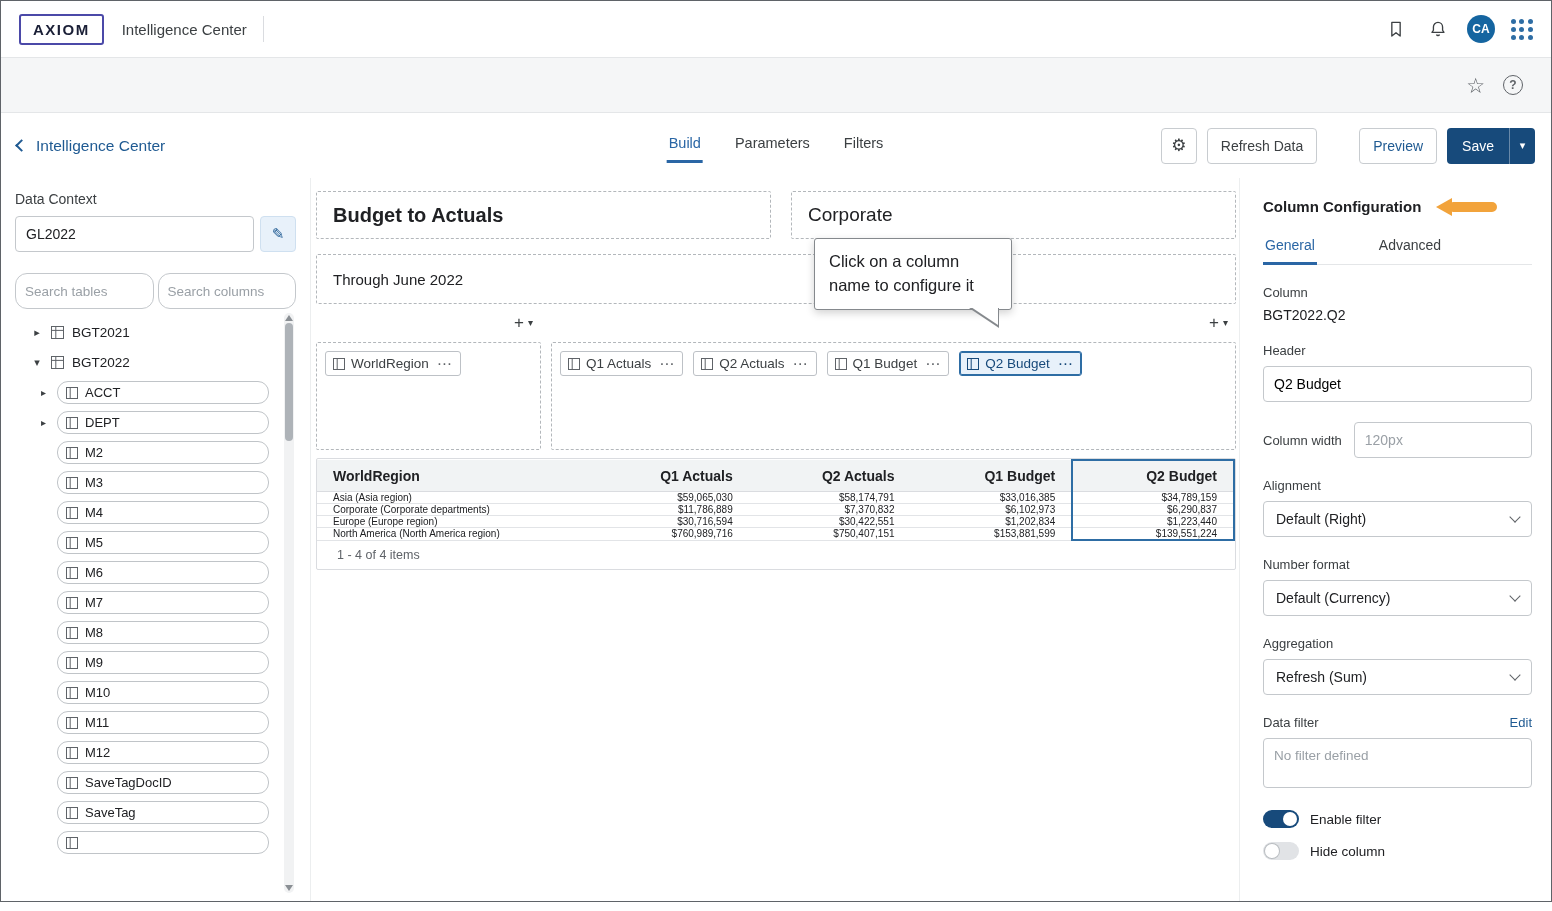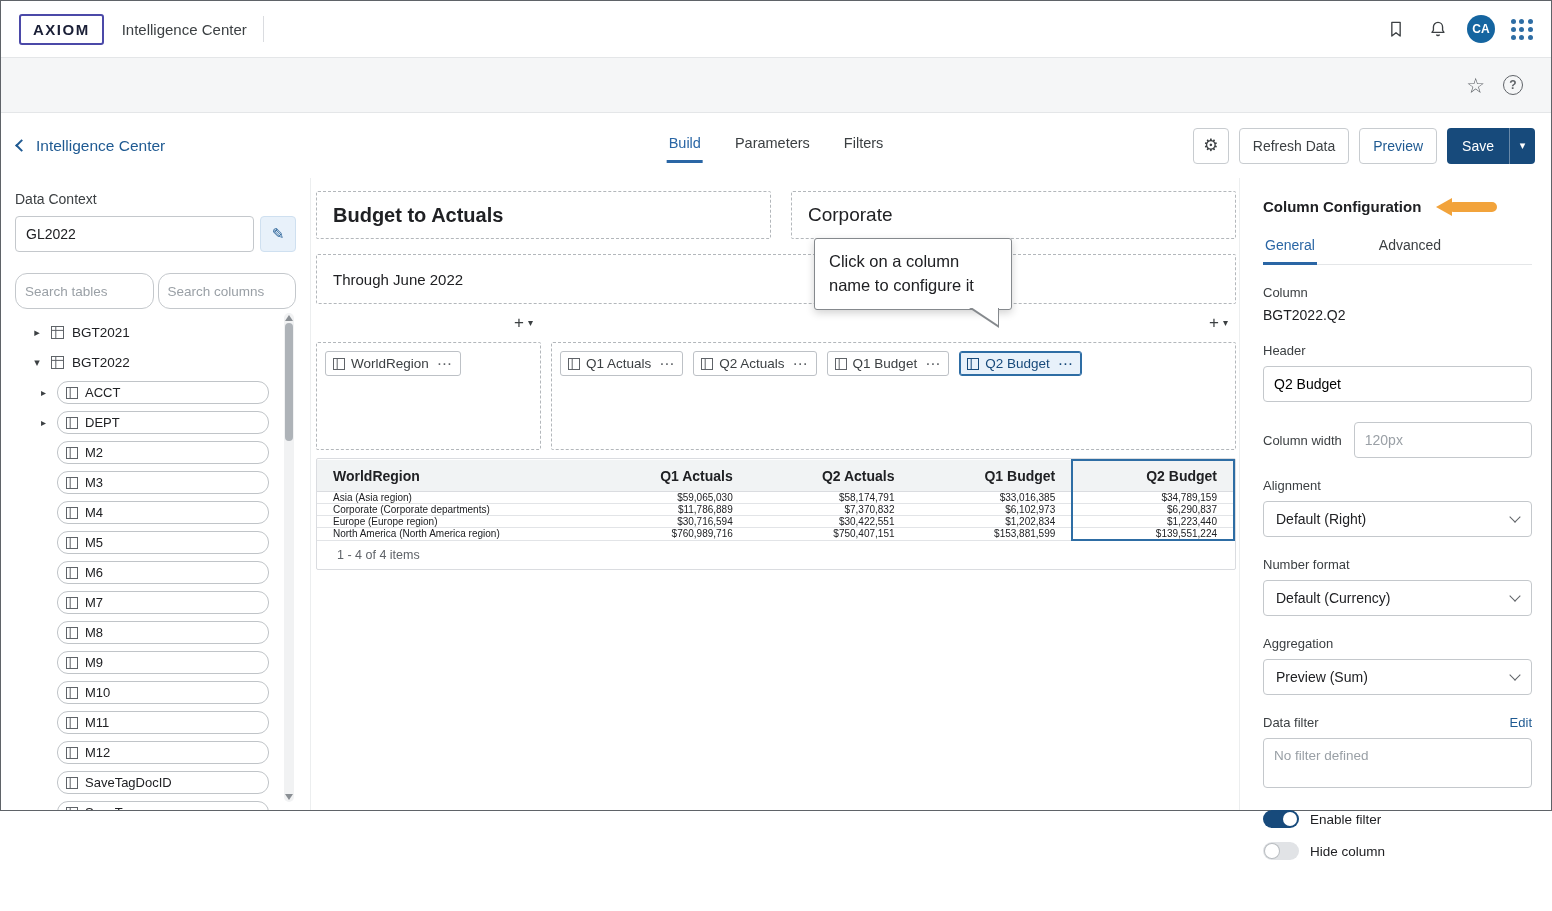--- a/index.html
+++ b/index.html
@@ -1,20 +1,20 @@
 <!DOCTYPE html>
 <html><head>
 <meta charset="utf-8">
 <style>
   * { box-sizing: border-box; margin: 0; padding: 0; }
   html,body { width:1552px; height:911px; overflow:hidden; }
   body { font-family:"Liberation Sans","DejaVu Sans",sans-serif; background:#fff; color:#202124; }
   button { font-family:inherit; background:none; border:none; cursor:pointer; }
   input { font-family:inherit; }
-  .app { position:relative; width:1552px; height:811px; border:1px solid #5f6368; background:#fff; }
+  .app { position:relative; width:1552px; height:902px; border:1px solid #5f6368; background:#fff; }
 
   
   .topbar { position:absolute; top:0; left:0; right:0; height:57px; background:#fff; border-bottom:1px solid #e4e6e8; display:flex; align-items:center; padding:0 18px; }
   .logo-box { border:2px solid #4b49a8; border-radius:3px; padding:5px 12px; font-size:15px; font-weight:700; letter-spacing:1.5px; color:#1a1f36; }
   .topbar-title { margin-left:18px; font-size:15px; color:#3c4043; }
   .topbar-divider { width:1px; height:26px; background:#dadce0; margin-left:16px; }
   .topbar-right { margin-left:auto; display:flex; align-items:center; gap:16px; }
   .icon-btn { display:inline-flex; align-items:center; justify-content:center; width:26px; height:26px; color:#3c4043; }
   .avatar { width:28px; height:28px; border-radius:50%; background:#1565a0; color:#fff; font-size:12px; font-weight:700; display:flex; align-items:center; justify-content:center; }
   .apps-grid { width:22px; height:22px; display:grid; grid-template-columns:repeat(3,1fr); gap:3px; align-content:center; justify-items:center; }
@@ -28,21 +28,21 @@
   
   .toolbar { position:absolute; top:112px; left:0; right:0; height:65px; background:#fff; display:flex; align-items:center; padding:0 16px; }
   .back-link { display:flex; align-items:center; gap:10px; color:#1f5a92; font-size:15.5px; font-weight:500; cursor:pointer; }
   .chev-left { width:9px; height:9px; border-left:2.5px solid #1f5a92; border-bottom:2.5px solid #1f5a92; transform:rotate(45deg); }
   .tb-tabs { position:absolute; left:50%; transform:translateX(-50%); top:18px; display:flex; gap:30px; }
   .tb-tab { font-size:14.5px; color:#3c4043; padding:4px 2px 9px; cursor:pointer; }
   .tb-tab.active { color:#2a66a5; border-bottom:3px solid #2a66a5; }
   .tb-actions { margin-left:auto; display:flex; align-items:center; gap:10px; }
   .gear-btn { width:36px; height:36px; border:1px solid #c8ccd0; border-radius:4px; font-size:17px; color:#3c4043; display:flex; align-items:center; justify-content:center; }
   .btn { height:36px; padding:0 13px; border:1px solid #c8ccd0; border-radius:4px; font-size:14px; color:#3c4043; background:#fff; }
-  .btn-preview { color:#1f5a92; }
+  .btn-preview { color:#1f5a92;margin-left:32px; }
   .save-split { display:flex; height:36px; border-radius:4px; overflow:hidden; background:#174a7b; }
   .save-main { color:#fff; font-size:14px; padding:0 15px; }
   .save-caret { color:#fff; font-size:11px; width:26px; border-left:1px solid rgba(255,255,255,.35); }
 
   
   .sidebar { position:absolute; top:177px; left:0; bottom:0; width:310px; background:#fff; border-right:1px solid #eceeef; padding:13px 14px 0; overflow:hidden; }
   .dc-label { font-size:14px; color:#3c4043; }
   .dc-row { display:flex; gap:6px; margin-top:9px; }
   .dc-input { flex:1; height:36px; border:1px solid #c4c8cc; border-radius:4px; padding:0 10px; font-size:14px; color:#202124; }
   .edit-btn { width:36px; height:36px; background:#e8f1fa; border:1px solid #cfe0f0; border-radius:4px; color:#1f5a92; font-size:15px; display:flex; align-items:center; justify-content:center; }
@@ -609,21 +609,21 @@
       <label>Number format</label>
       <div class="select">
         <span>Default (Currency)</span>
         <i class="sel-chev"></i>
       </div>
     </div>
 
     <div class="cfg-field">
       <label>Aggregation</label>
       <div class="select">
-        <span>Preview (Sum)</span>
+        <span>Refresh (Sum)</span>
         <i class="sel-chev"></i>
       </div>
     </div>
 
     <div class="cfg-field">
       <div class="label-row">
         <label>Data filter</label>
         <a class="edit-link">Edit</a>
       </div>
       <div class="filter-box">

